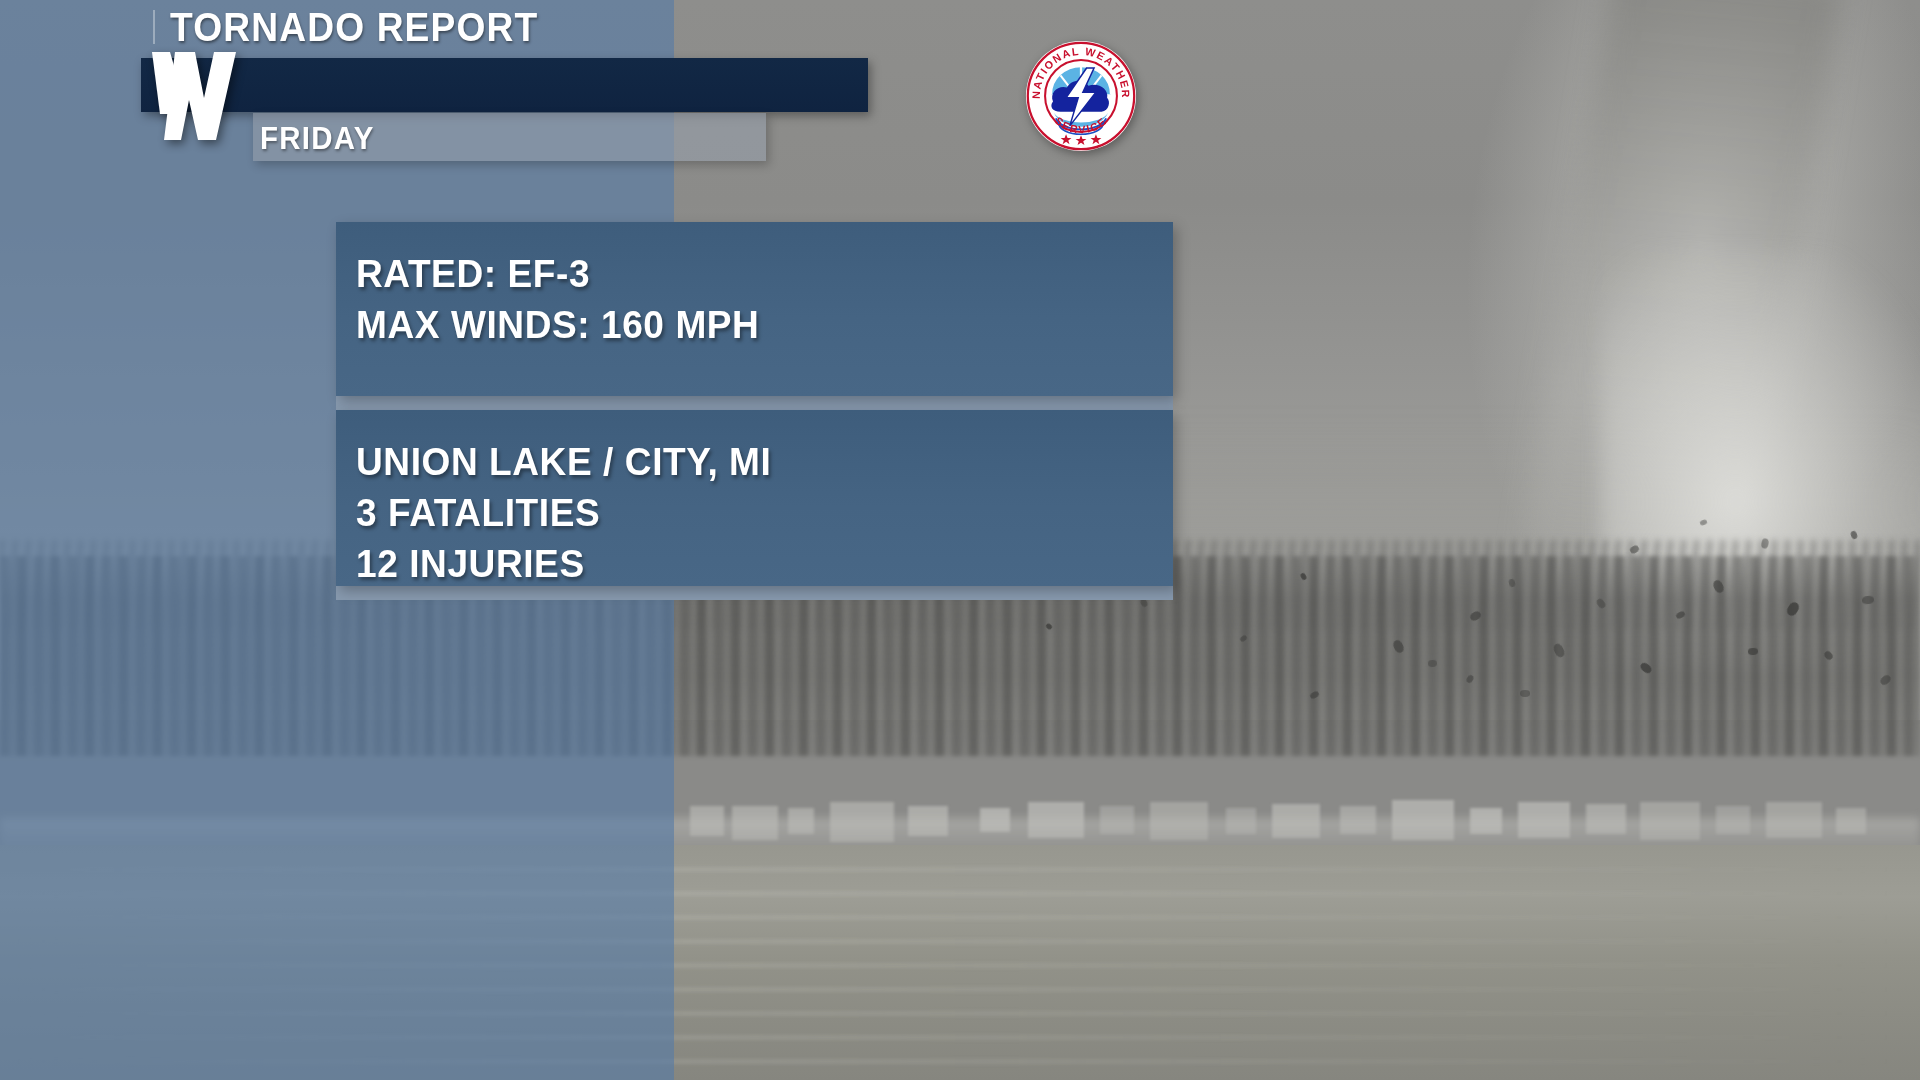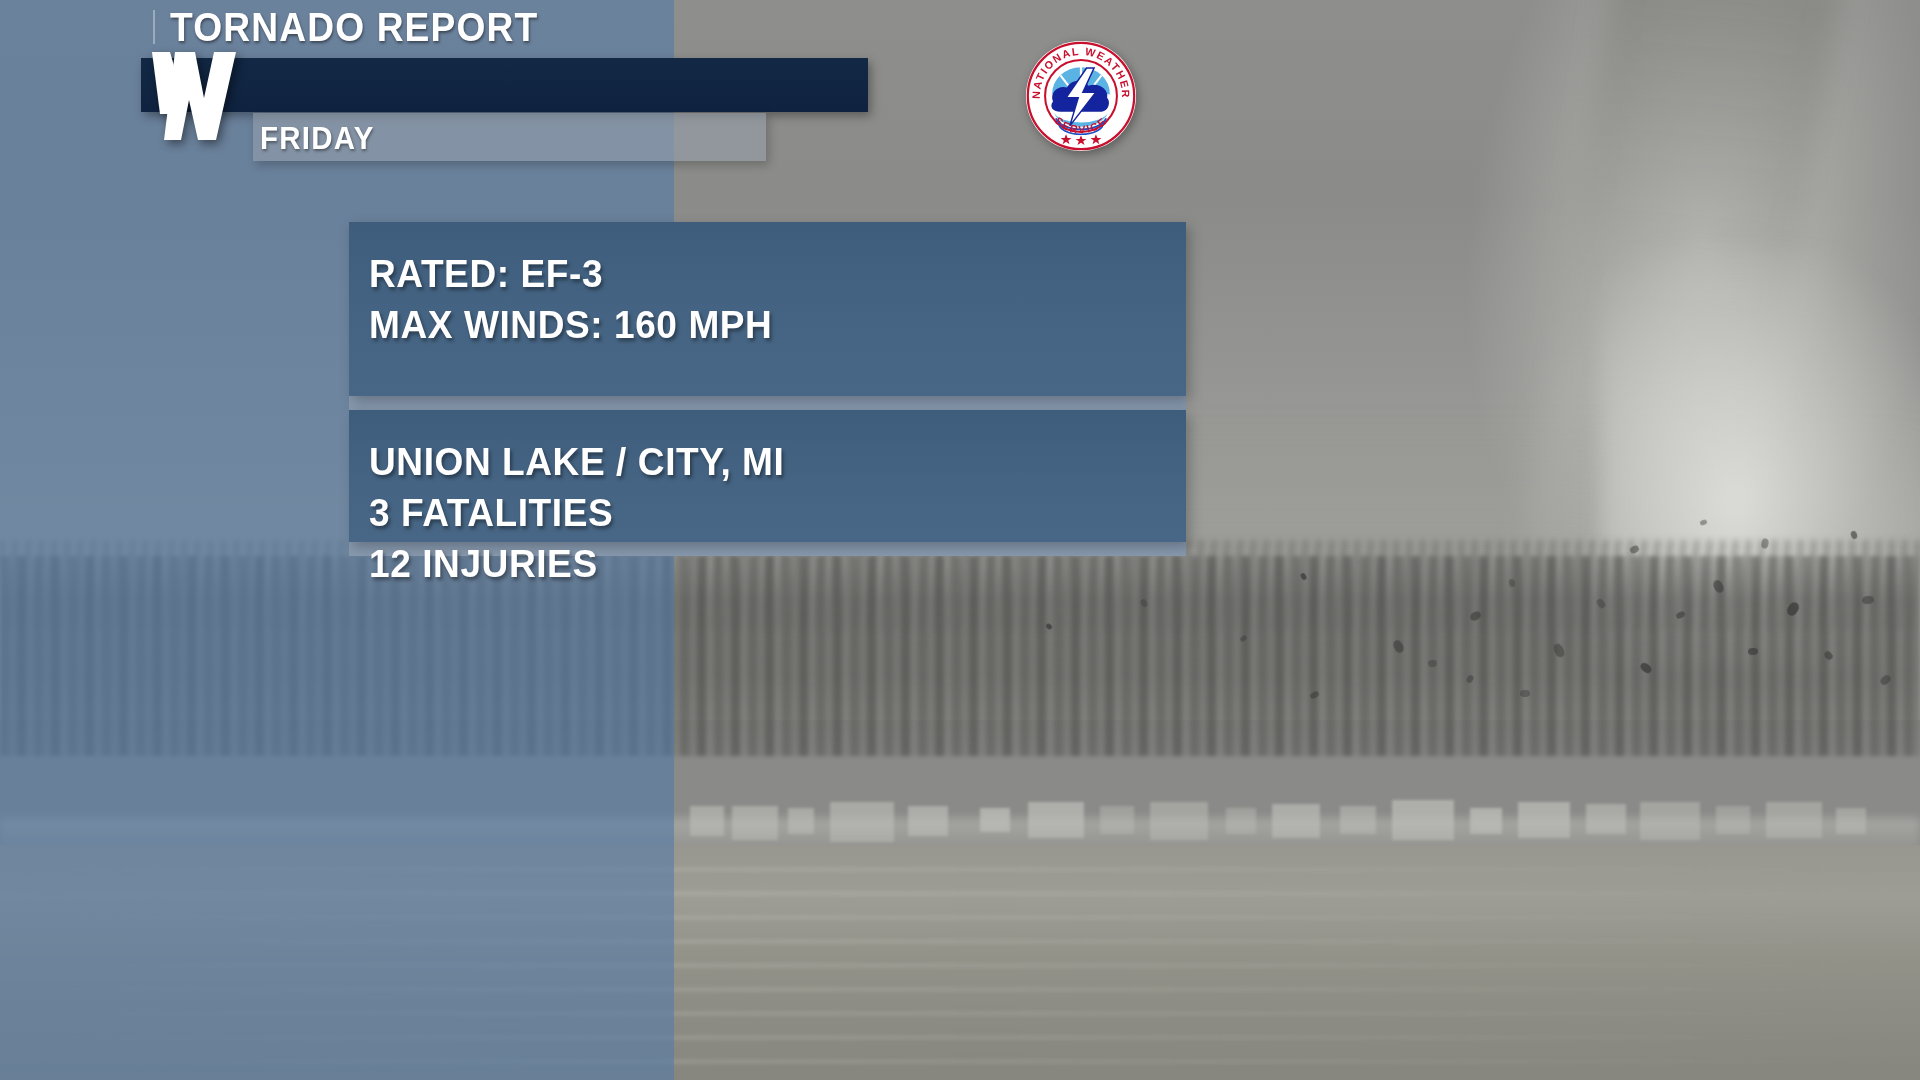--- a/index.html
+++ b/index.html
@@ -126,36 +126,36 @@
     transform:scaleX(.92); transform-origin:left center;
     text-shadow:1px 2px 3px rgba(0,0,0,.40);
   }
 
   #nws-seal {
     position:absolute; left:977px; top:40px; width:112px; height:112px;
     filter:drop-shadow(2px 3px 5px rgba(0,0,0,.35));
   }
 
   
-  #panels { position:absolute; left:349px; top:222px; width:837px; }
+  #panels { position:absolute; left:336px; top:222px; width:837px; }
   .panel {
     position:relative; width:837px;
     background:linear-gradient(180deg,#3e5d7c 0%, #456483 55%, #486786 100%);
     box-shadow:4px 5px 12px rgba(0,0,0,.25);
     padding:26px 0 0 20px;
   }
   .panel-sep { width:837px; height:14px; background:#8799ae; }
   .line {
     font-size:39px; font-weight:bold; color:#ffffff;
     letter-spacing:.6px; line-height:51px; white-space:nowrap;
     transform:scaleX(.95); transform-origin:left center;
     text-shadow:2px 3px 4px rgba(0,0,0,.40);
   }
   #panel-0 { height:174px; }
-  #panel-1 { height:132px; }
+  #panel-1 { height:176px; }
   #panel-2 { height:177px; }
 </style>
 </head>
 <body>
 
 <div id="photo">
   <div class="sky"></div>
   <div class="haze-band"></div>
   <div class="funnel-wide"></div>
   <div class="funnel-core"></div>

